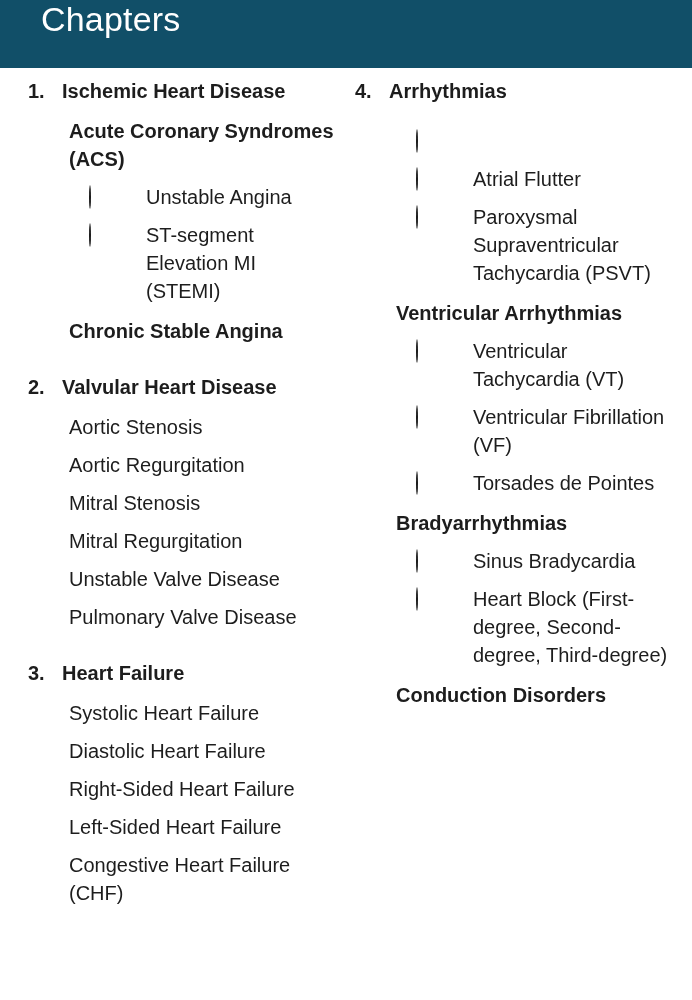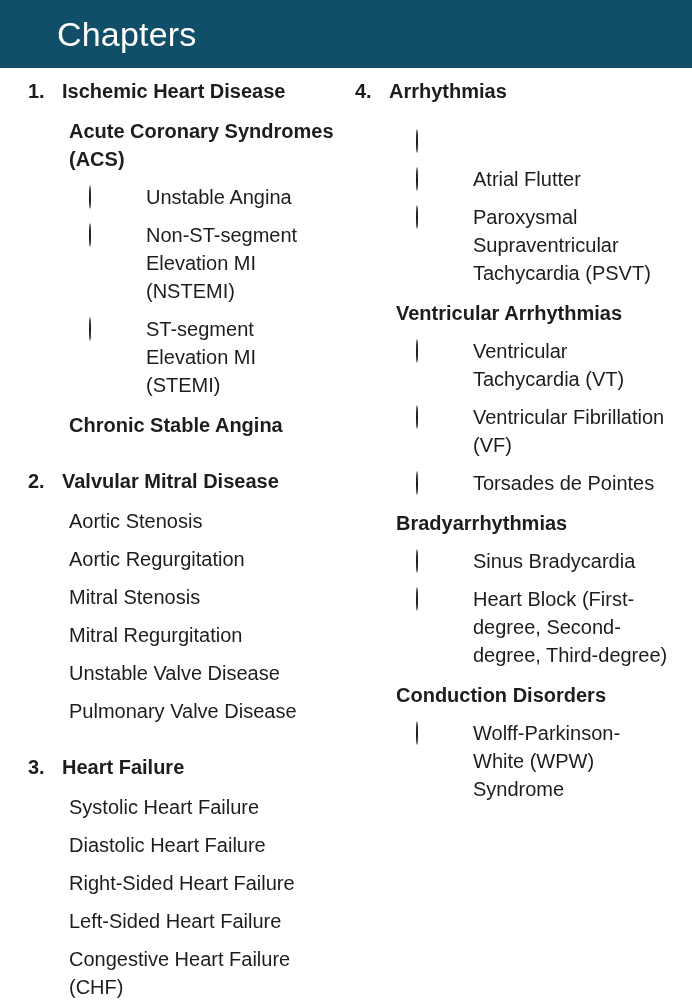--- a/index.html
+++ b/index.html
@@ -11,22 +11,22 @@
   html,body{margin:0;padding:0;}
   body{
     width:692px;height:1000px;overflow:hidden;
     background:var(--bg);
     font-family:"Liberation Sans",sans-serif;
     color:var(--text);
   }
   .banner{
     height:68px;
     background:var(--banner);
-    display:flex;align-items:center;
-    padding-left:57px;box-sizing:border-box;
+    display:flex;align-items:flex-start;
+    padding-left:41px;box-sizing:border-box;
   }
   .banner h1{
     margin:0;
     font-size:34px;font-weight:400;
     letter-spacing:.2px;
     color:var(--banner-text);
   }
   .content{
     display:flex;
     padding:9px 0 0 28px;
@@ -84,40 +84,36 @@
               <span class="marker"><span class="dot"></span></span>
               <span class="txt">Acute Coronary Syndromes (ACS)</span>
             </div>
             <ul class="sub">
               <li class="l2">
                 <span class="marker"><span class="ring"></span></span>
                 <span class="txt">Unstable Angina</span>
               </li>
               <li class="l2">
                 <span class="marker"><span class="ring"></span></span>
-                <span class="txt">Non-ST-segment Elevation MI (NSTEMI)</span>
-              </li>
-              <li class="l2">
-                <span class="marker"><span class="ring"></span></span>
                 <span class="txt">ST-segment Elevation MI (STEMI)</span>
               </li>
             </ul>
           </li>
           <li class="l1 bold">
             <div class="row">
               <span class="marker"><span class="dot"></span></span>
               <span class="txt">Chronic Stable Angina</span>
             </div>
           </li>
         </ul>
       </div>
       <div class="section">
         <div class="sec-title">
           <span class="num">2.</span>
-          <span class="ttl">Valvular Mitral Disease</span>
+          <span class="ttl">Valvular Heart Disease</span>
         </div>
         <ul>
           <li class="l1">
             <div class="row">
               <span class="marker"><span class="dot"></span></span>
               <span class="txt">Aortic Stenosis</span>
             </div>
           </li>
           <li class="l1">
             <div class="row">
@@ -250,22 +246,18 @@
                 <span class="txt">Heart Block (First-degree, Second-degree, Third-degree)</span>
               </li>
             </ul>
           </li>
           <li class="l1 bold">
             <div class="row">
               <span class="marker"><span class="dot"></span></span>
               <span class="txt">Conduction Disorders</span>
             </div>
             <ul class="sub">
-              <li class="l2">
-                <span class="marker"><span class="ring"></span></span>
-                <span class="txt">Wolff-Parkinson-White (WPW) Syndrome</span>
-              </li>
             </ul>
           </li>
         </ul>
       </div>
     </section>
 </main>
 
 </body></html>

